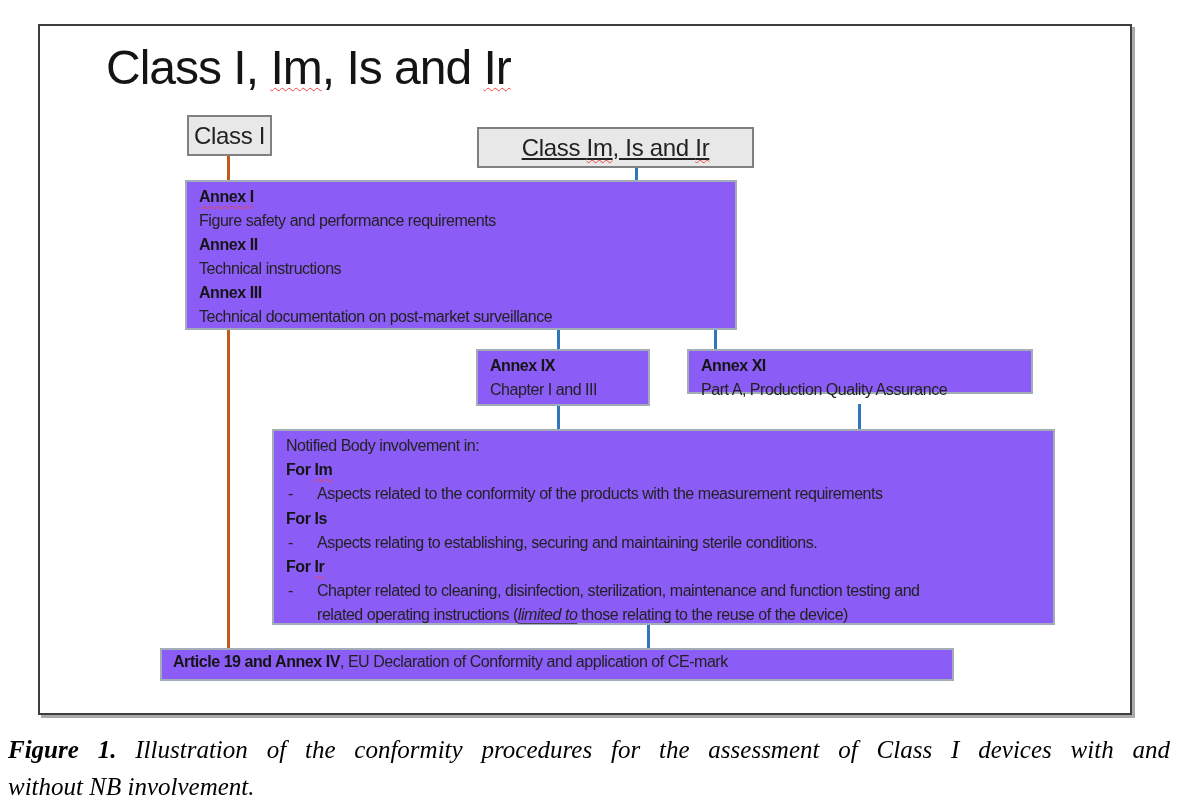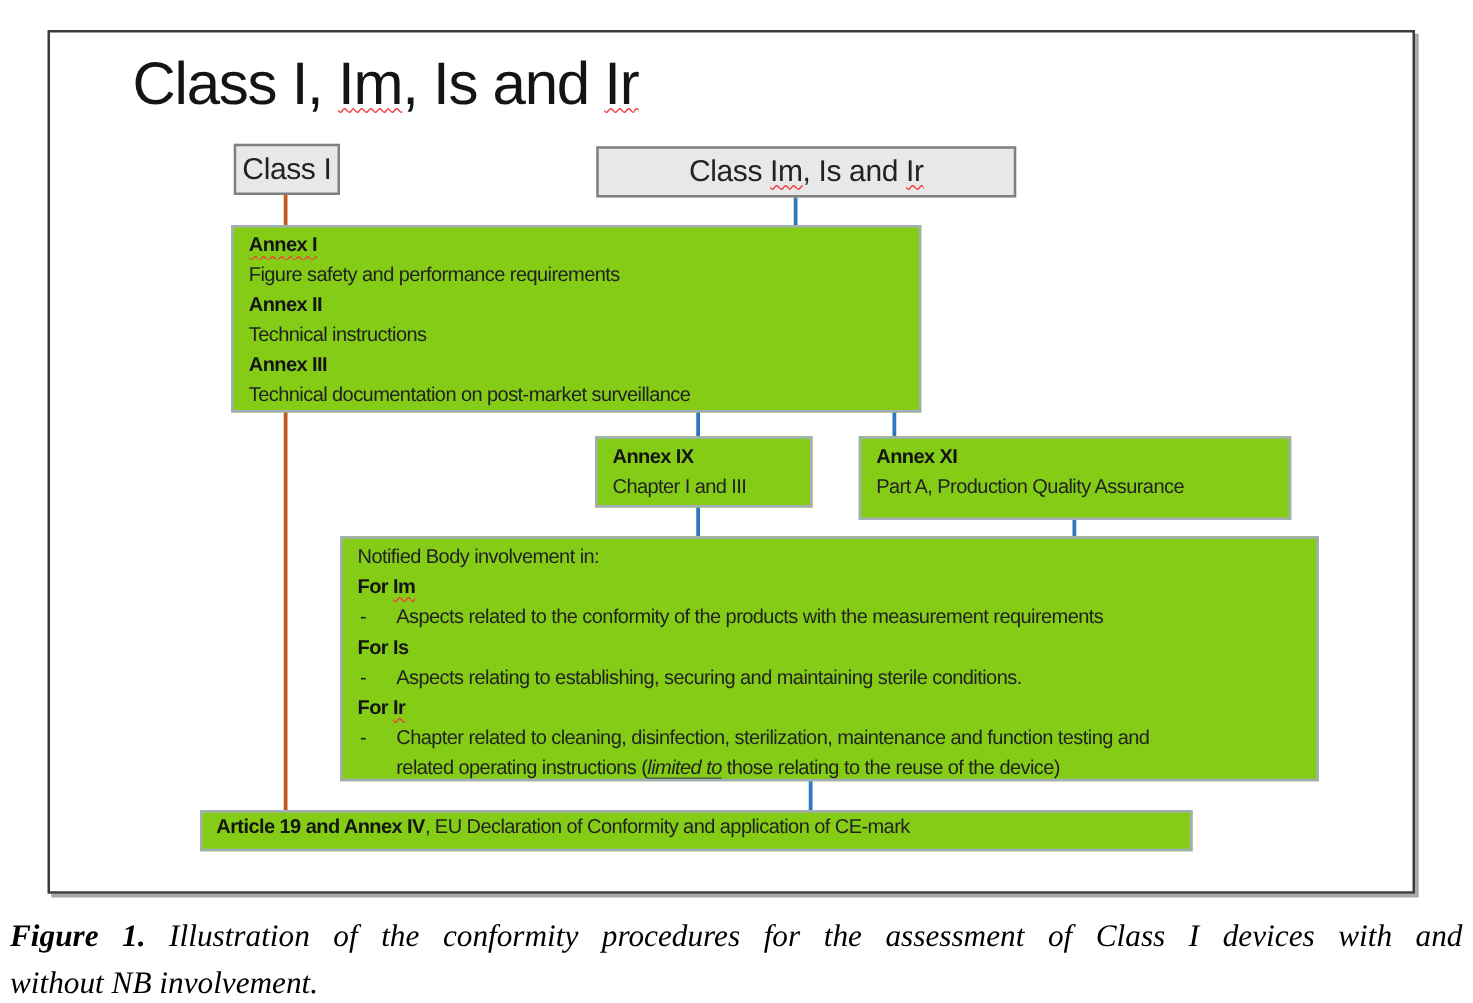--- a/index.html
+++ b/index.html
@@ -17,21 +17,21 @@
     position:absolute; left:106px; top:40px;
     font-size:48px; letter-spacing:-1px; color:#141414; white-space:nowrap;
   }
 
   
   .vline { position:absolute; width:3px; z-index:1; }
   .vline.orange { background:#c05a1b; }
   .vline.blue { background:#2f77bd; }
 
   
-  .box { position:absolute; z-index:2; background:#84cc16; border:2px solid #a3adb8; font-size:16px; letter-spacing:-0.45px; line-height:24px; color:#222; }
+  .box { position:absolute; z-index:2; background:#8b5cf6; border:2px solid #a3adb8; font-size:16px; letter-spacing:-0.45px; line-height:24px; color:#222; }
   .box.gray { background:#e9e8e8; border:2px solid #808080; display:flex; align-items:center; justify-content:center; font-size:24px; letter-spacing:-0.3px; }
   .pad { padding:3px 12px; }
   b, .b { font-weight:700; color:#141414; }
 
   .sq { text-decoration-line:underline; text-decoration-style:wavy; text-decoration-color:#f04141; text-decoration-thickness:1px; text-underline-offset:3px; }
   .ul { text-decoration-line:underline; text-decoration-style:solid; text-decoration-color:#4d4d4d; text-decoration-thickness:1px; text-underline-offset:3px;font-style:italic; }
 
   .bullet { position:relative; padding-left:31px; }
   .bullet .dash { position:absolute; left:2px; top:0; }
 
@@ -61,39 +61,39 @@
 <div class="vline blue" style="left:635px; top:156px; height:26px;"></div>
 <div class="vline blue" style="left:557px; top:329px; height:21px;"></div>
 <div class="vline blue" style="left:714px; top:329px; height:21px;"></div>
 <div class="vline blue" style="left:557px; top:404px; height:26px;"></div>
 <div class="vline blue" style="left:858px; top:404px; height:26px;"></div>
 <div class="vline blue" style="left:647px; top:624px; height:25px;"></div>
 
 <div class="box gray" style="left:187px; top:115px; width:85px; height:41px;">
   <span>Class I</span>
 </div>
-<div class="box gray" style="left:477px; top:117px; width:336px; height:41px;">
+<div class="box gray" style="left:477px; top:127px; width:277px; height:41px;text-decoration:underline;">
   <span><span>Class </span><span class="sq">Im</span><span>, Is and </span><span class="sq">Ir</span></span>
 </div>
 
 <div class="box pad" style="left:185px; top:180px; width:552px; height:150px;">
   <div><b class="sq">Annex I</b></div>
   <div>Figure safety and performance requirements</div>
   <div><b>Annex II</b></div>
   <div>Technical instructions</div>
   <div><b>Annex III</b></div>
   <div>Technical documentation on post-market surveillance</div>
 </div>
 
 <div class="box pad" style="left:476px; top:349px; width:174px; height:57px;">
   <div><b>Annex IX</b></div>
   <div>Chapter I and III</div>
 </div>
 
-<div class="box pad" style="left:687px; top:349px; width:346px; height:67px;">
+<div class="box pad" style="left:687px; top:349px; width:346px; height:45px;">
   <div><b>Annex XI</b></div>
   <div>Part A, Production Quality Assurance</div>
 </div>
 
 <div class="box pad notified-box" style="left:272px; top:429px; width:783px; height:196px;">
   <div>Notified Body involvement in:</div>
   <div><b><span>For </span><span class="sq">Im</span></b></div>
   <div class="bullet">
     <span class="dash">-</span>
     <span>Aspects related to the conformity of the products with the measurement requirements</span>

